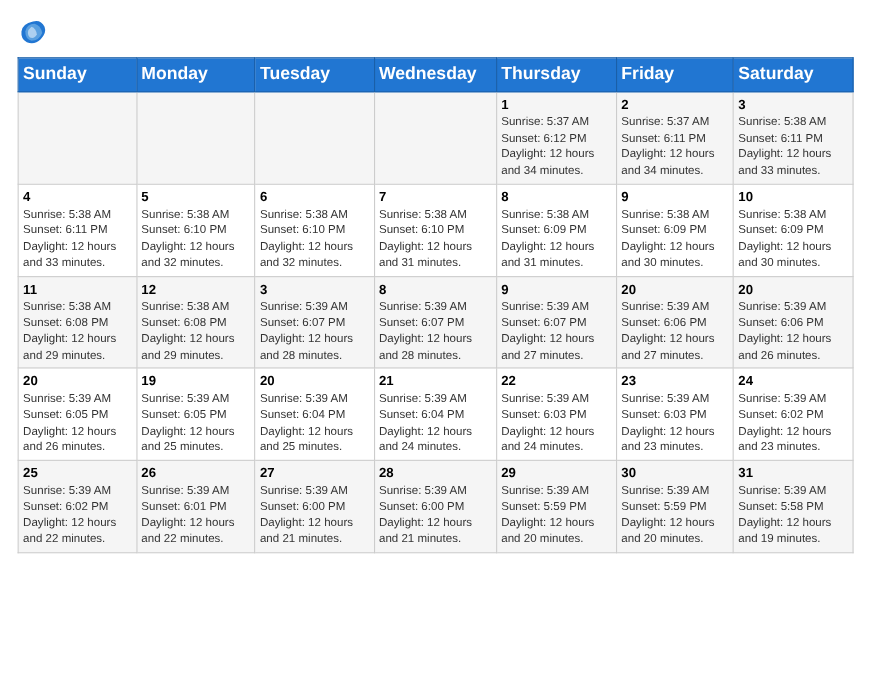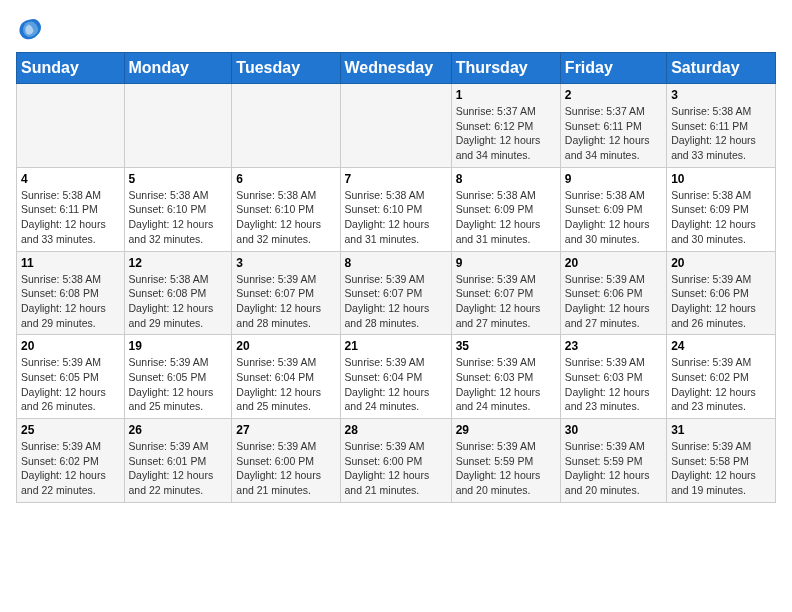--- a/index.html
+++ b/index.html
@@ -269,21 +269,21 @@
 and 25 minutes.</div>
         </td>
         <td>
           <span class="day-num">21</span>
           <div class="day-info" style="white-space: pre-line;">Sunrise: 5:39 AM
 Sunset: 6:04 PM
 Daylight: 12 hours
 and 24 minutes.</div>
         </td>
         <td>
-          <span class="day-num">35</span>
+          <span class="day-num">22</span>
           <div class="day-info" style="white-space: pre-line;">Sunrise: 5:39 AM
 Sunset: 6:03 PM
 Daylight: 12 hours
 and 24 minutes.</div>
         </td>
         <td>
           <span class="day-num">23</span>
           <div class="day-info" style="white-space: pre-line;">Sunrise: 5:39 AM
 Sunset: 6:03 PM
 Daylight: 12 hours

